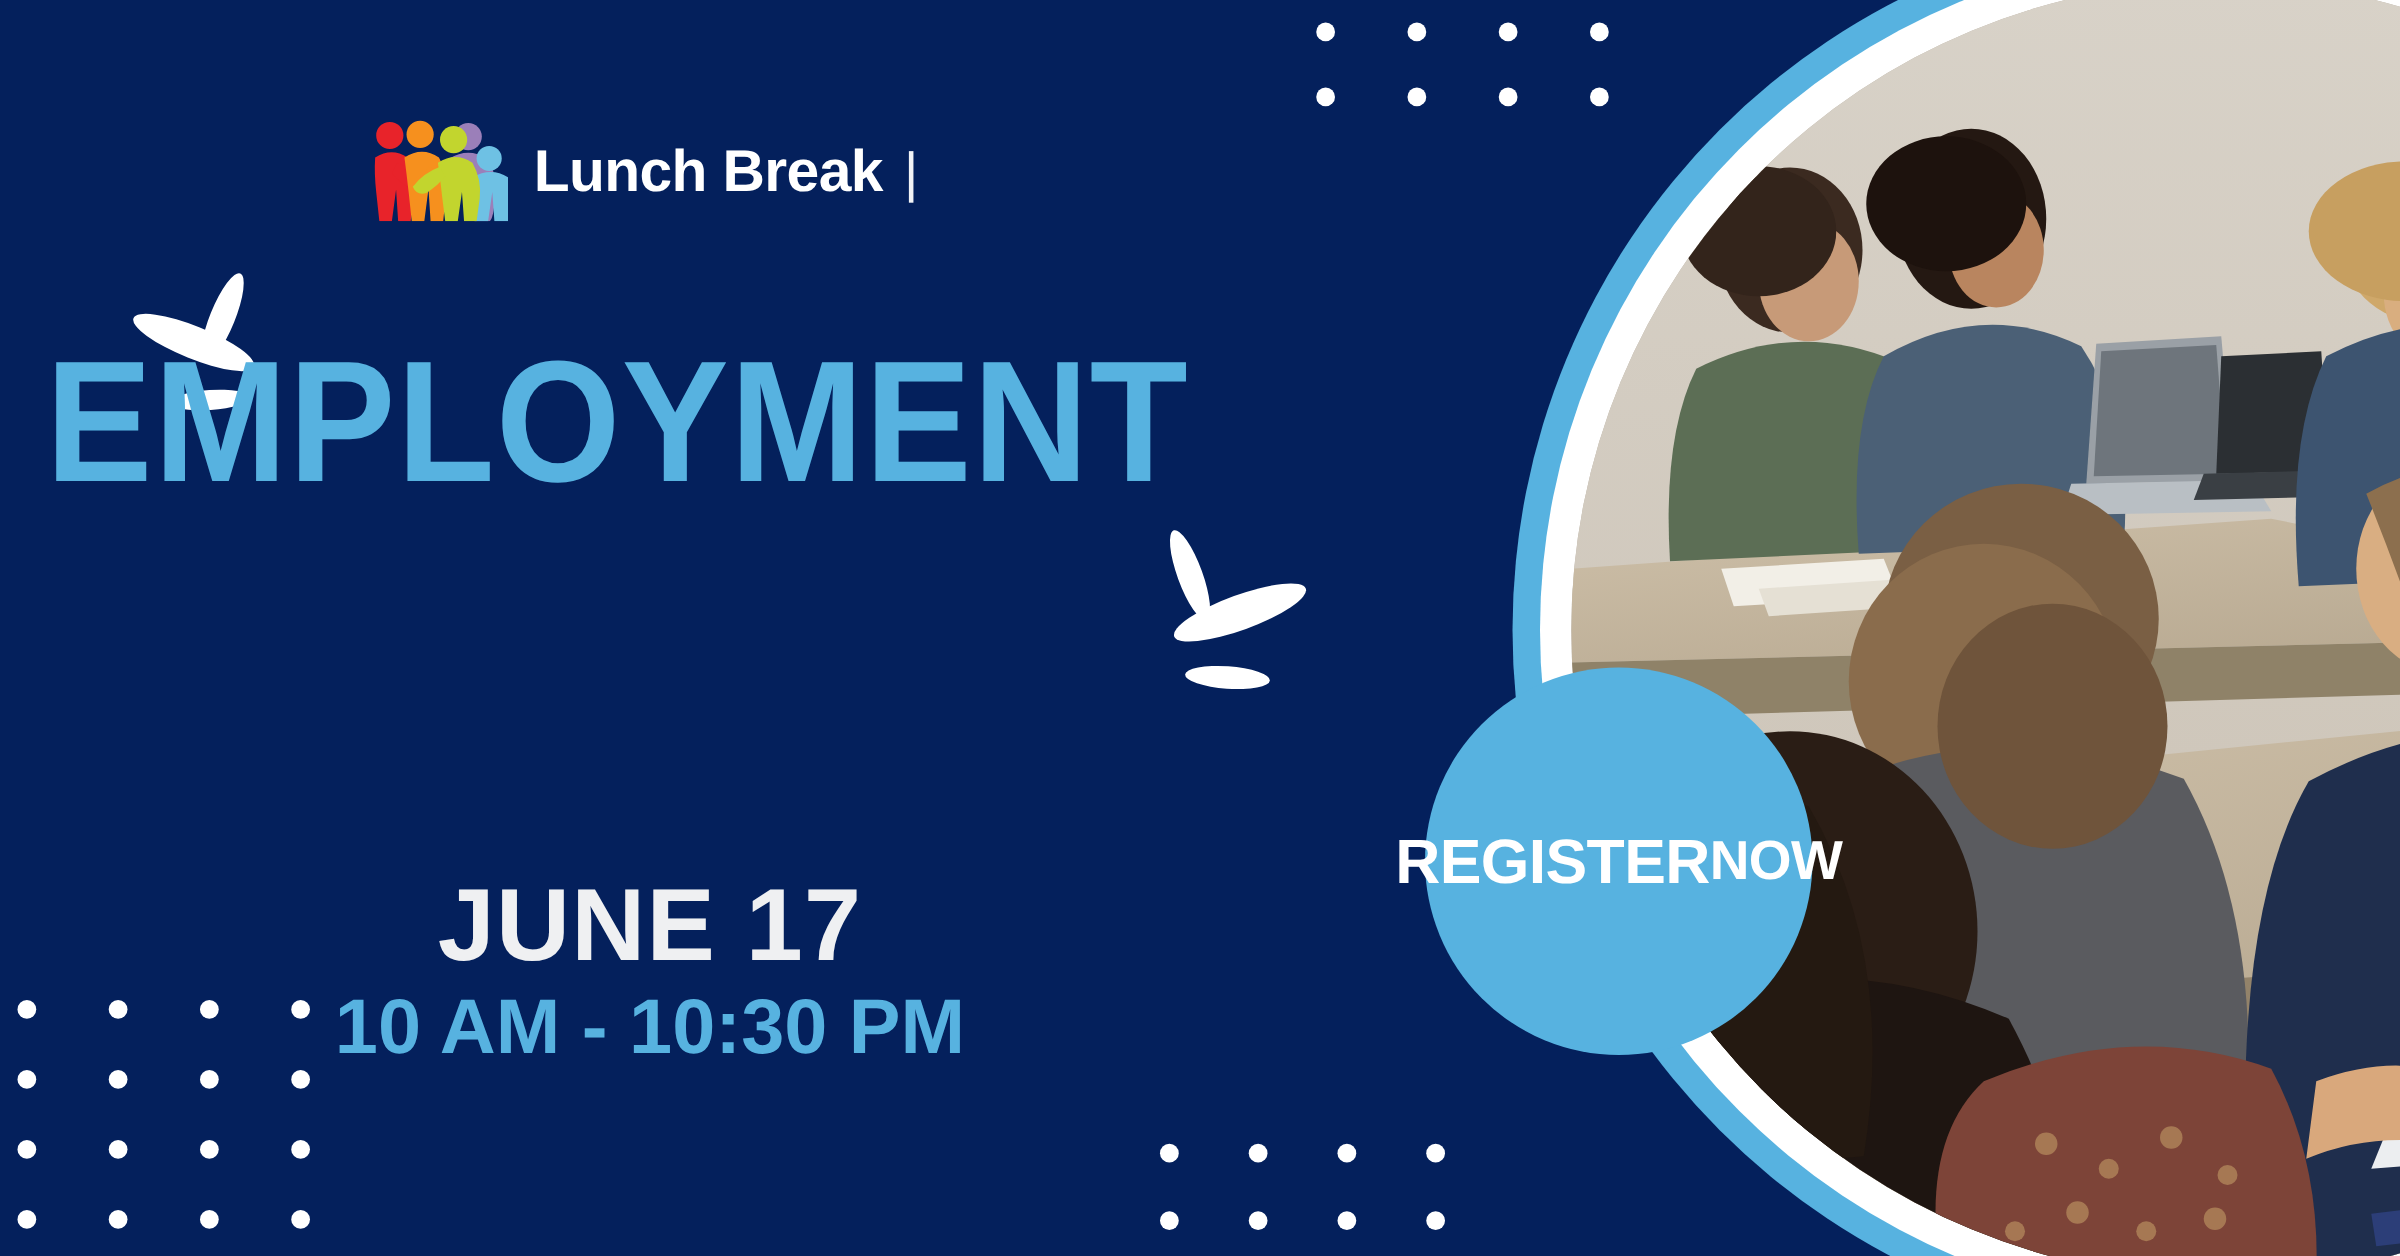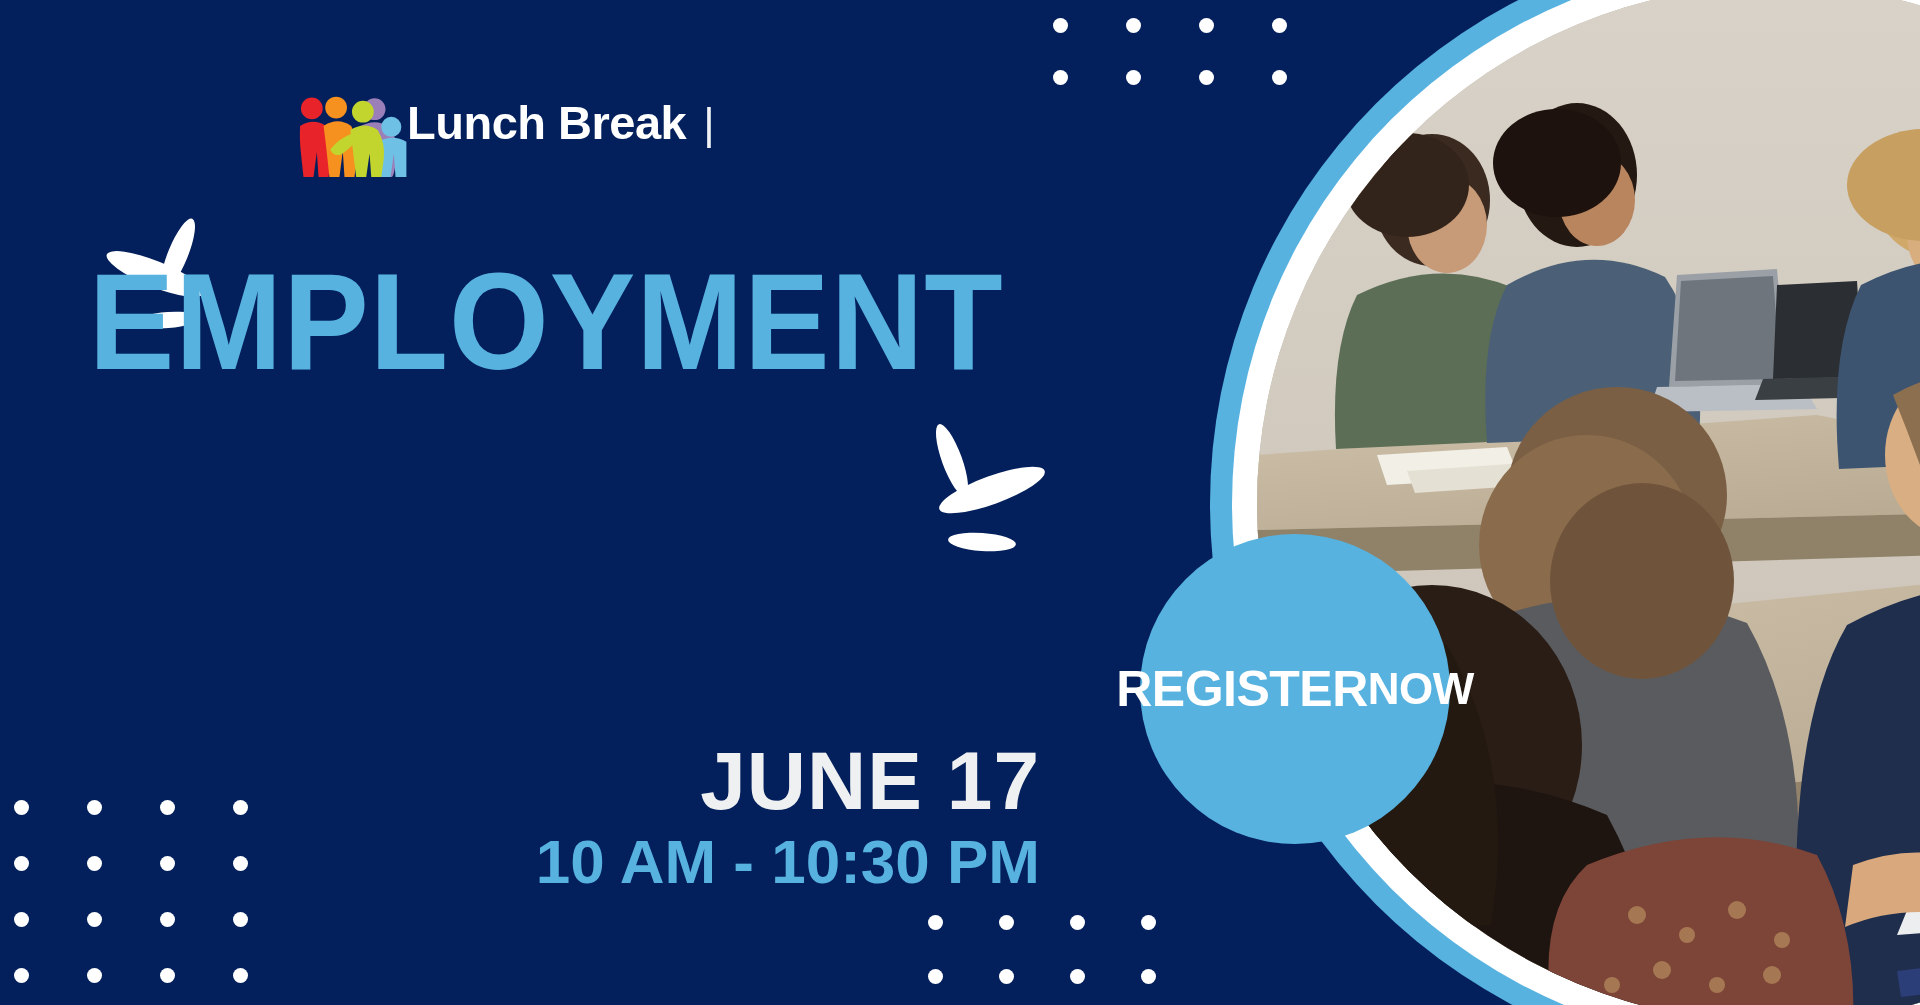--- a/index.html
+++ b/index.html
@@ -15,47 +15,47 @@
   }
 
   
   .dot-grid{position:absolute;display:grid;}
   .dot{width:15px;height:15px;border-radius:50%;background:#ffffff;}
   #dots-top-right{left:1053px;top:18px;grid-template-columns:repeat(4,73px);grid-template-rows:repeat(2,52px);}
   #dots-bottom-left{left:14px;top:800px;grid-template-columns:repeat(4,73px);grid-template-rows:repeat(4,56px);}
   #dots-bottom-center{left:928px;top:915px;grid-template-columns:repeat(4,71px);grid-template-rows:repeat(2,54px);}
 
   
-  #logo-block{position:absolute;left:297px;top:95px;display:flex;}
+  #logo-block{position:absolute;left:297px;top:95px;display:flex;align-items:center;gap:20px;}
   #logo-mark{width:110px;height:82px;display:block;}
   #logo-wordmark{display:flex;align-items:baseline;color:#ffffff;white-space:nowrap;}
   .wm-strong{font-size:47px;font-weight:bold;letter-spacing:-0.5px;}
   .wm-sep{font-size:44px;font-weight:400;margin:0 17px;color:#ffffff;opacity:.95;}
   .wm-light{font-size:44px;font-weight:bold;letter-spacing:-0.3px;}
 
   
-  #headline{position:absolute;left:0;top:255px;width:1040px;text-align:right;}
+  #headline{position:absolute;left:0;top:272px;width:1040px;text-align:left;}
   #headline-line1{
     font-size:138px;line-height:.96;font-weight:bold;color:#57b2e0;
     letter-spacing:1px;transform:scaleX(.93);transform-origin:center;
     font-family:"Liberation Sans Narrow","Liberation Sans",sans-serif;
   }
   #headline-line2{
     font-size:205px;line-height:.92;font-weight:bold;color:#eff0f2;
     letter-spacing:-2px;margin-top:-4px;
     font-family:"Liberation Sans","DejaVu Sans",sans-serif;
   }
 
   
   .spark{position:absolute;}
   #spark-left{left:100px;top:196px;width:150px;height:140px;}
   #spark-right{left:900px;top:418px;width:160px;height:145px;}
 
   
-  #date-block{position:absolute;left:0;top:740px;width:1040px;text-align:right;}
+  #date-block{position:absolute;left:0;top:700px;width:1040px;text-align:center;}
   #event-date{font-size:82px;font-weight:bold;color:#eff0f2;letter-spacing:1px;line-height:1;}
   #event-time{font-size:62px;font-weight:bold;color:#57b2e0;letter-spacing:0px;line-height:1.1;margin-top:6px;}
 
   
   #photo-circle-wrap{position:absolute;left:1210px;top:-62px;width:1132px;height:1132px;}
   #photo-ring-outer{
     position:absolute;inset:0;border-radius:50%;background:#57b2e0;
   }
   #photo-ring-inner{
     position:absolute;left:22px;top:22px;right:22px;bottom:22px;

